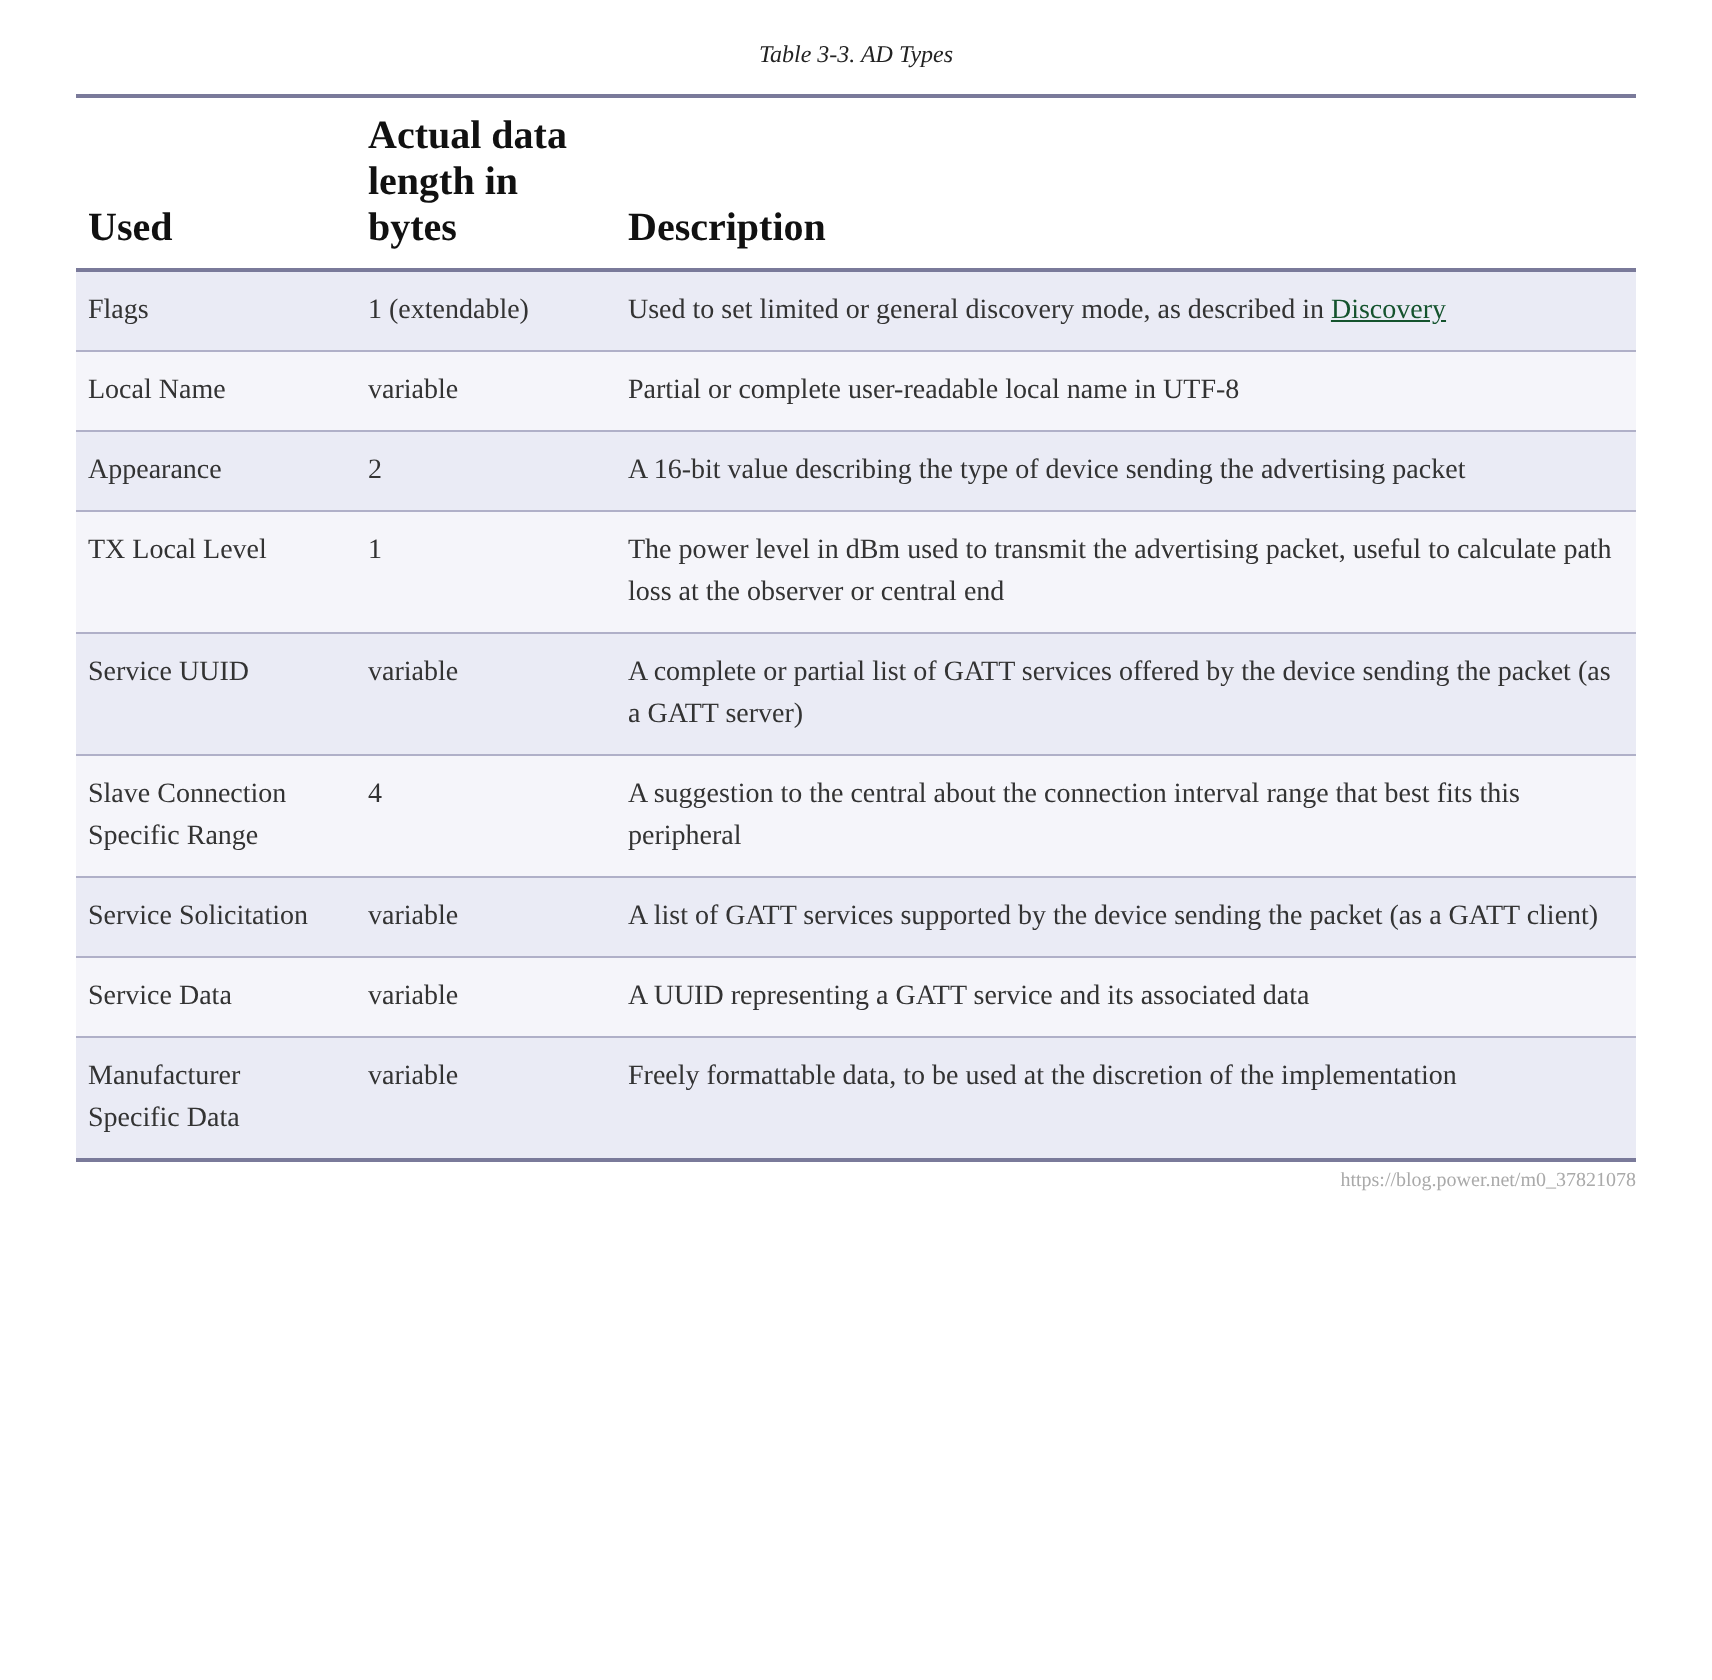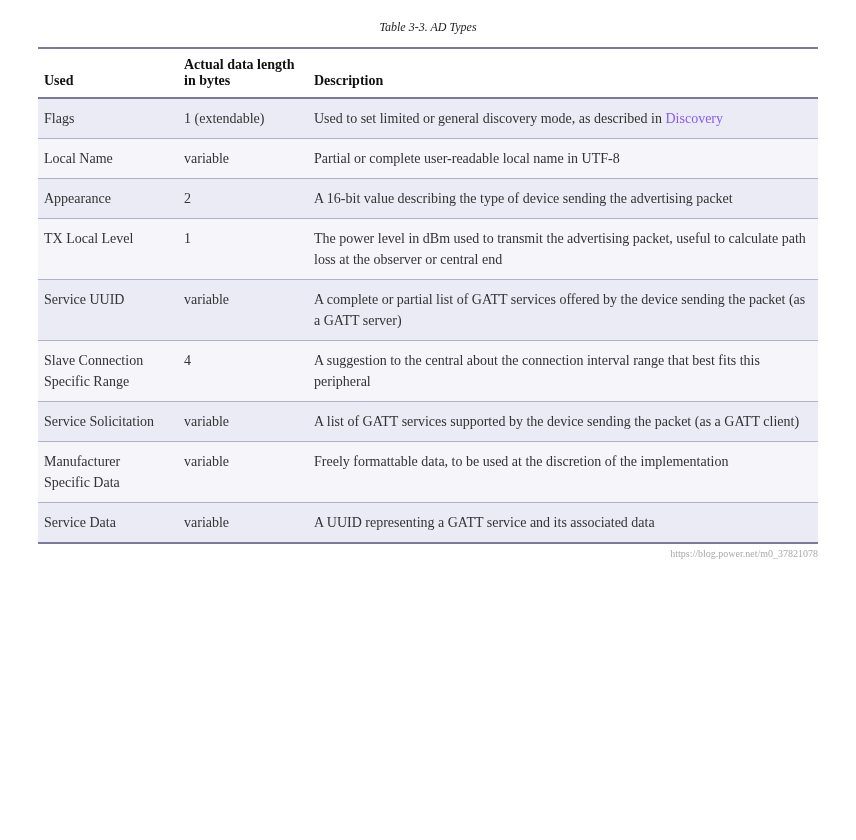--- a/index.html
+++ b/index.html
@@ -30,21 +30,21 @@
       border-collapse: collapse;
       border-top: 2px solid #7a7a9a;
     }
     thead tr {
       border-bottom: 2px solid #7a7a9a;
     }
     thead th {
       padding: 8px 10px 8px 6px;
       text-align: left;
       font-weight: bold;
-      font-size: 14px;
+      font-size: 20px;
       vertical-align: bottom;
       color: #111;
     }
     tbody tr {
       border-bottom: 1px solid #b0b0c8;
       padding-left: 26px;
     }
     tbody tr:nth-child(odd) {
       background-color: #eaebf5;
     }
@@ -55,21 +55,22 @@
       padding: 9px 10px 9px 6px;
       vertical-align: top;
       font-size: 14px;
       line-height: 1.5;
       color: #333;
     }
     .col-name { width: 140px; }
     .col-length { width: 130px; }
     .col-desc { width: auto; }
     .link-text {
-      color: #8b5cf6;
+      color: #14532d;
+      text-decoration: underline;
     }
     .watermark {
       font-size: 10px;
       color: #aaa;
       text-align: right;
       margin-top: 4px;
     }
     table {
       border-bottom: 2px solid #7a7a9a;
     }
@@ -117,25 +118,25 @@
           <td class="col-name">Slave Connection Specific Range</td>
           <td class="col-length">4</td>
           <td class="col-desc"><span>A suggestion to the central about the connection interval range that best fits this peripheral</span></td>
         </tr>
         <tr>
           <td class="col-name">Service Solicitation</td>
           <td class="col-length">variable</td>
           <td class="col-desc"><span>A list of GATT services supported by the device sending the packet (as a GATT client)</span></td>
         </tr>
         <tr>
+          <td class="col-name">Service Data</td>
+          <td class="col-length">variable</td>
+          <td class="col-desc"><span>A UUID representing a GATT service and its associated data</span></td>
+        </tr>
+        <tr>
           <td class="col-name">Manufacturer Specific Data</td>
           <td class="col-length">variable</td>
           <td class="col-desc"><span>Freely formattable data, to be used at the discretion of the implementation</span></td>
-        </tr>
-        <tr>
-          <td class="col-name">Service Data</td>
-          <td class="col-length">variable</td>
-          <td class="col-desc"><span>A UUID representing a GATT service and its associated data</span></td>
         </tr>
       </tbody>
   </table>
   <div class="watermark">https://blog.power.net/m0_37821078</div>
 </div>
 
 </body></html>

